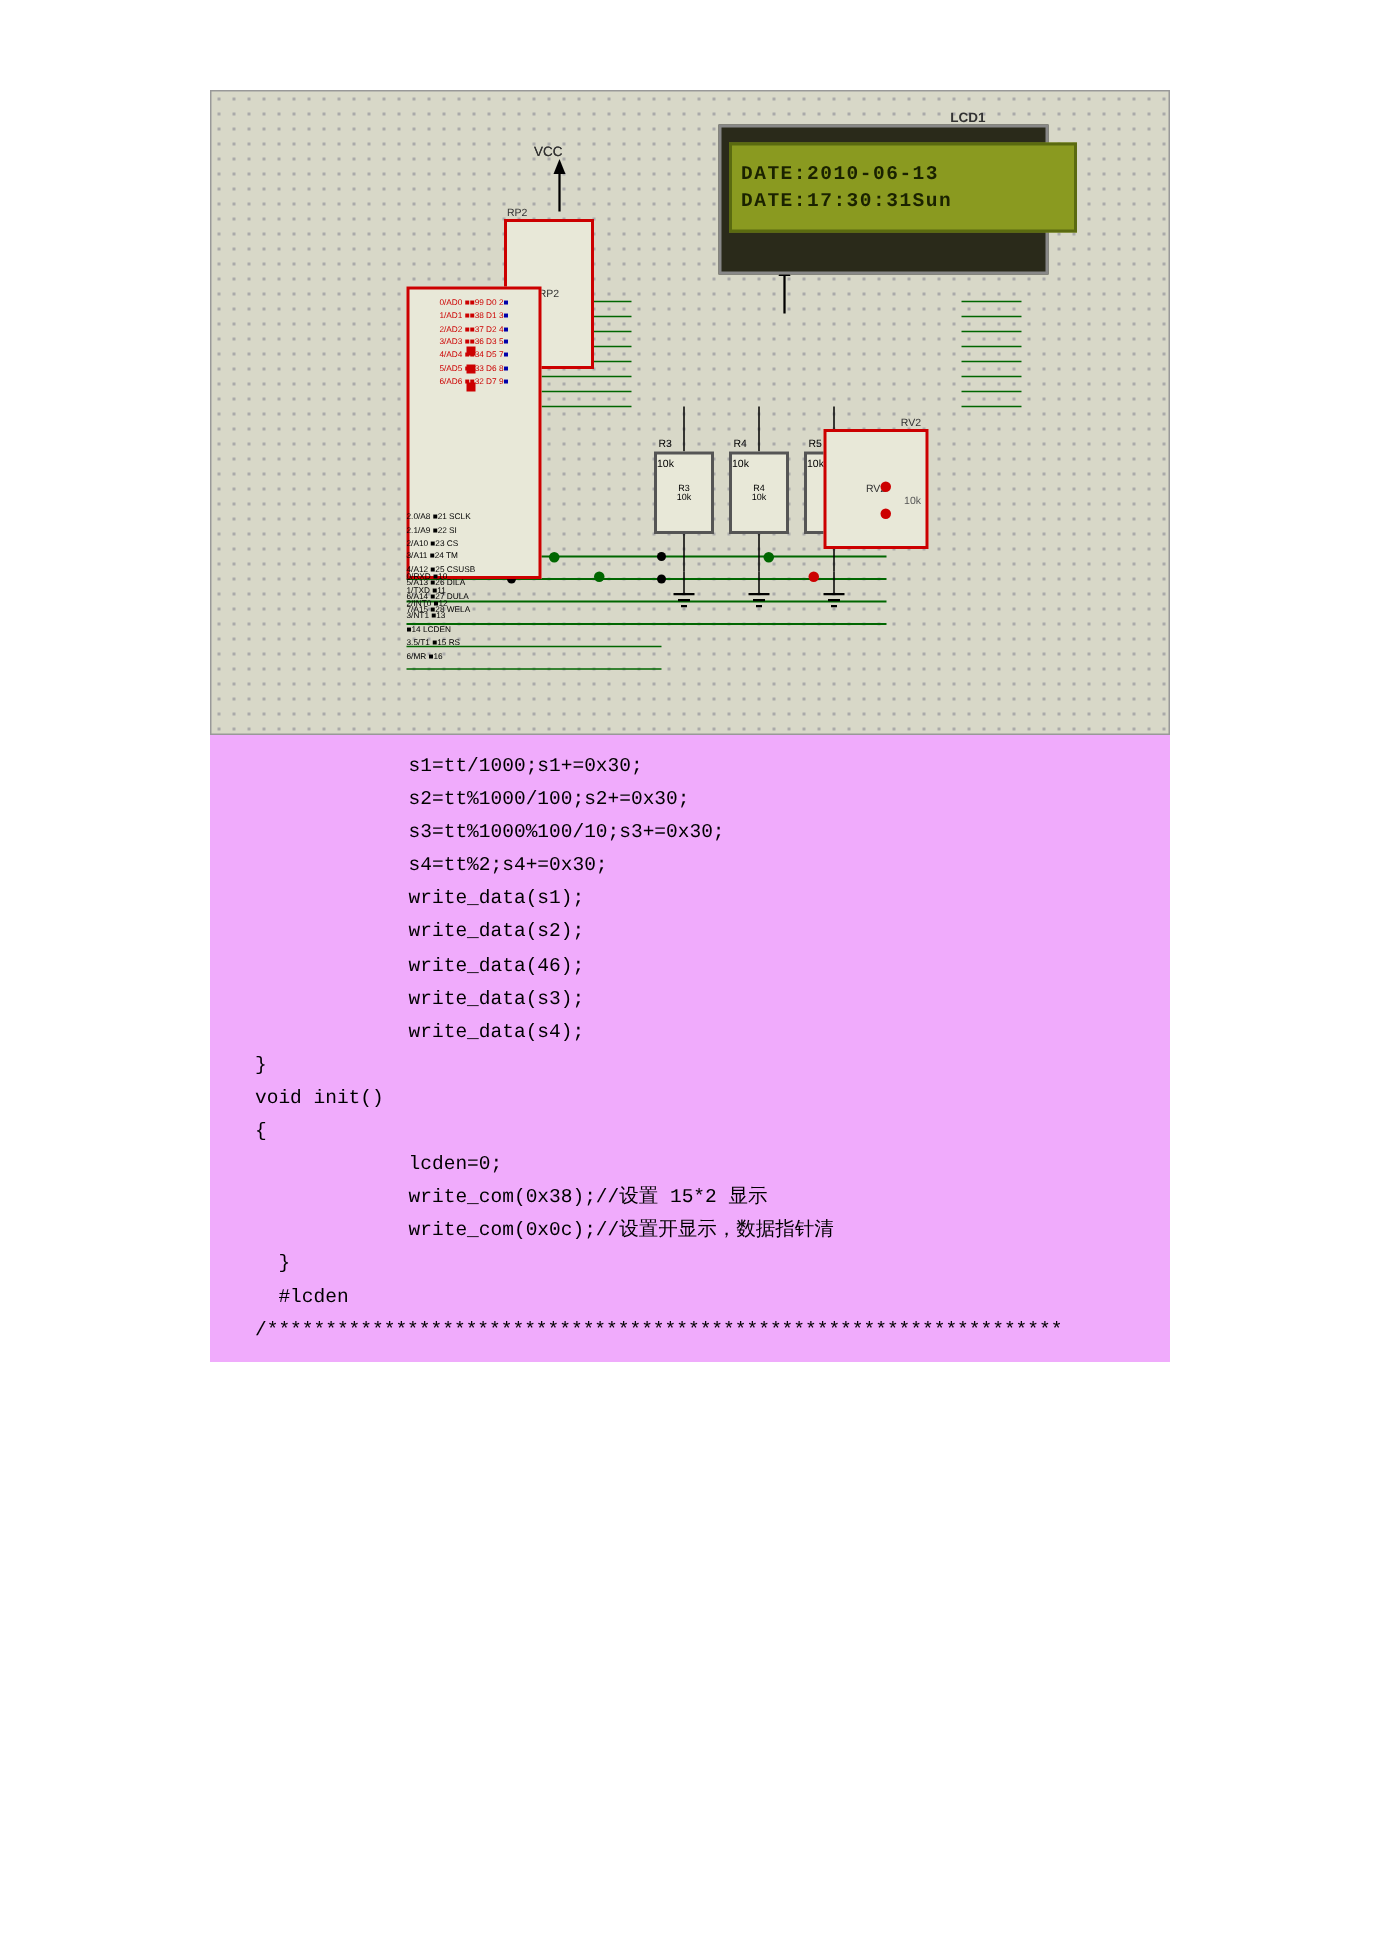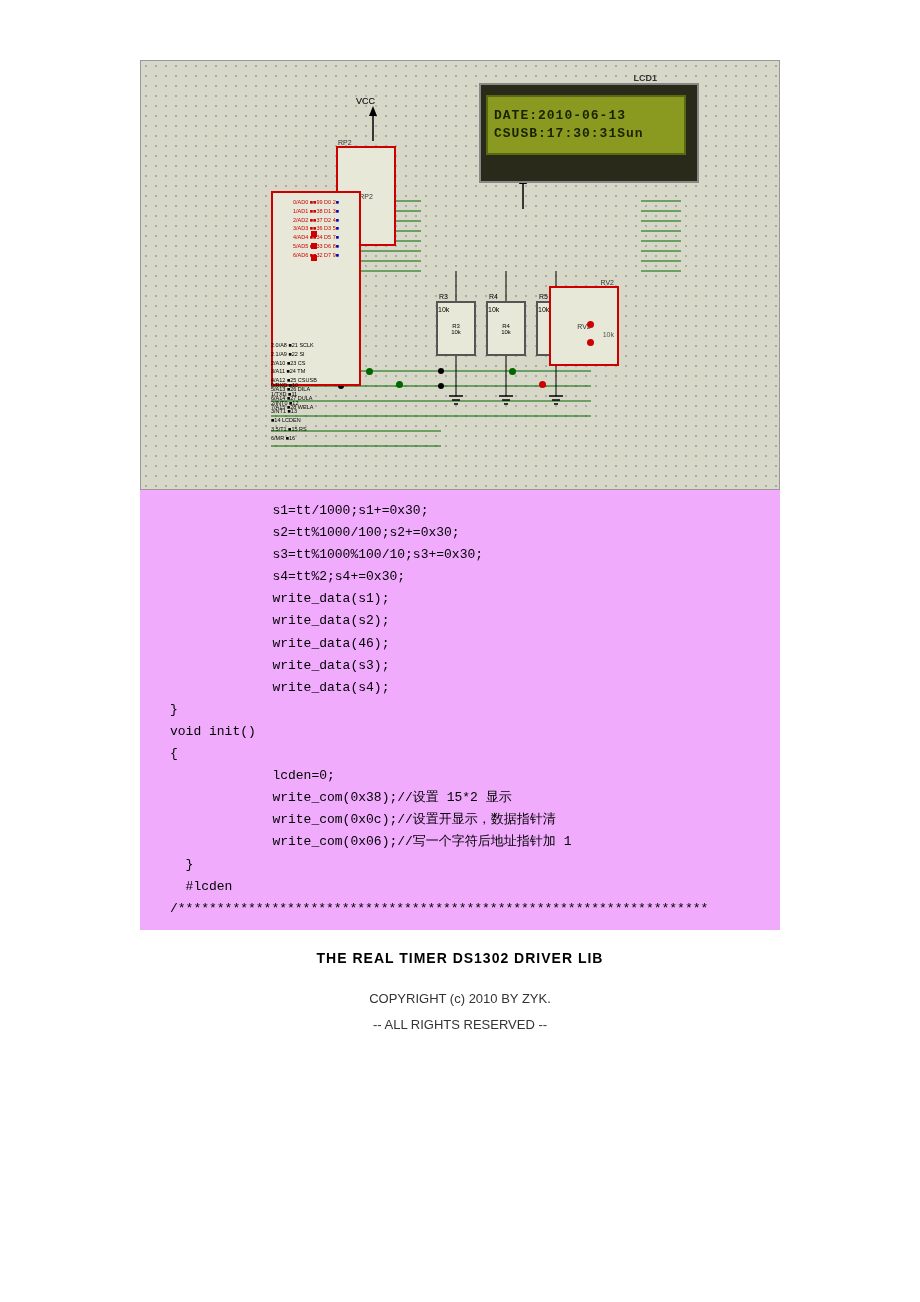--- a/index.html
+++ b/index.html
@@ -49,21 +49,21 @@
       width: 220px;
       height: 100px;
       background: #2a2a1a;
       border: 2px solid #888;
     }
 
     .lcd-screen {
       position: absolute;
       top: 10px;
       left: 5px;
-      width: 200px;
+      width: 232px;
       height: 60px;
       background: #8a9a20;
       border: 2px solid #5a6a10;
       display: flex;
       flex-direction: column;
       justify-content: center;
       padding: 4px 6px;
     }
 
     .lcd-line {
@@ -280,21 +280,21 @@
 
     <div style="position:absolute; top:35px; left:215px; font-size:9px; font-family:Arial; color:#333;">VCC</div>
     <div style="position:absolute; top:100px; left:368px; font-size:9px; font-family:Arial; color:#333;">VCC</div>
 
     <div style="position:absolute; top:12px; right:122px; font-size:9px; font-family:Arial; font-weight:bold; color:#333;">LCD1</div>
     <div style="position:absolute; top:23px; right:112px; font-size:8px; font-family:Arial; color:#333;">LM016L</div>
 
     <div class="lcd-display">
       <div class="lcd-screen">
         <div class="lcd-line">DATE:2010-06-13</div>
-        <div class="lcd-line">CSUSB:17:30:31Sun</div>
+        <div class="lcd-line">DATE:17:30:31Sun</div>
       </div>
     </div>
 
     <div class="comp-box rp2-box">
       <span style="font-size:7px; color:#333; font-family:Arial;">RP2</span>
     </div>
     <div style="position:absolute; top:78px; left:197px; font-size:7px; font-family:Arial; color:#333;">RP2</div>
     <div style="position:absolute; top:140px; left:200px; font-size:7px; font-family:Arial; color:#555;">10K</div>
 
     <div class="comp-box ic-box" style="flex-direction:column; justify-content:flex-start; padding:5px;">
@@ -380,27 +380,19 @@
     <span class="code-line code-indent1">        write_data(s2);</span>
     <span class="code-line code-indent1">        write_data(46);</span>
     <span class="code-line code-indent1">        write_data(s3);</span>
     <span class="code-line code-indent1">        write_data(s4);</span>
     <span class="code-line">}</span>
     <span class="code-line">void init()</span>
     <span class="code-line">{</span>
     <span class="code-line code-indent1">        lcden=0;</span>
     <span class="code-line code-indent1">        write_com(0x38);//设置 15*2 显示</span>
     <span class="code-line code-indent1">        write_com(0x0c);//设置开显示，数据指针清</span>
-    <span class="code-line code-indent1">        write_com(0x06);//写一个字符后地址指针加 1</span>
     <span class="code-line">  }</span>
     <span class="code-line">  #lcden</span>
     <span class="code-line">/********************************************************************</span>
   </div>
 
-  <div class="footer-section">
-    <div class="footer-title">THE REAL TIMER DS1302 DRIVER LIB</div>
-    <div class="footer-copyright">
-      <div>COPYRIGHT (c)    2010 BY ZYK.</div>
-      <div>--   ALL RIGHTS RESERVED   --</div>
-    </div>
-  </div>
 
 </div>
 
 </body></html>

